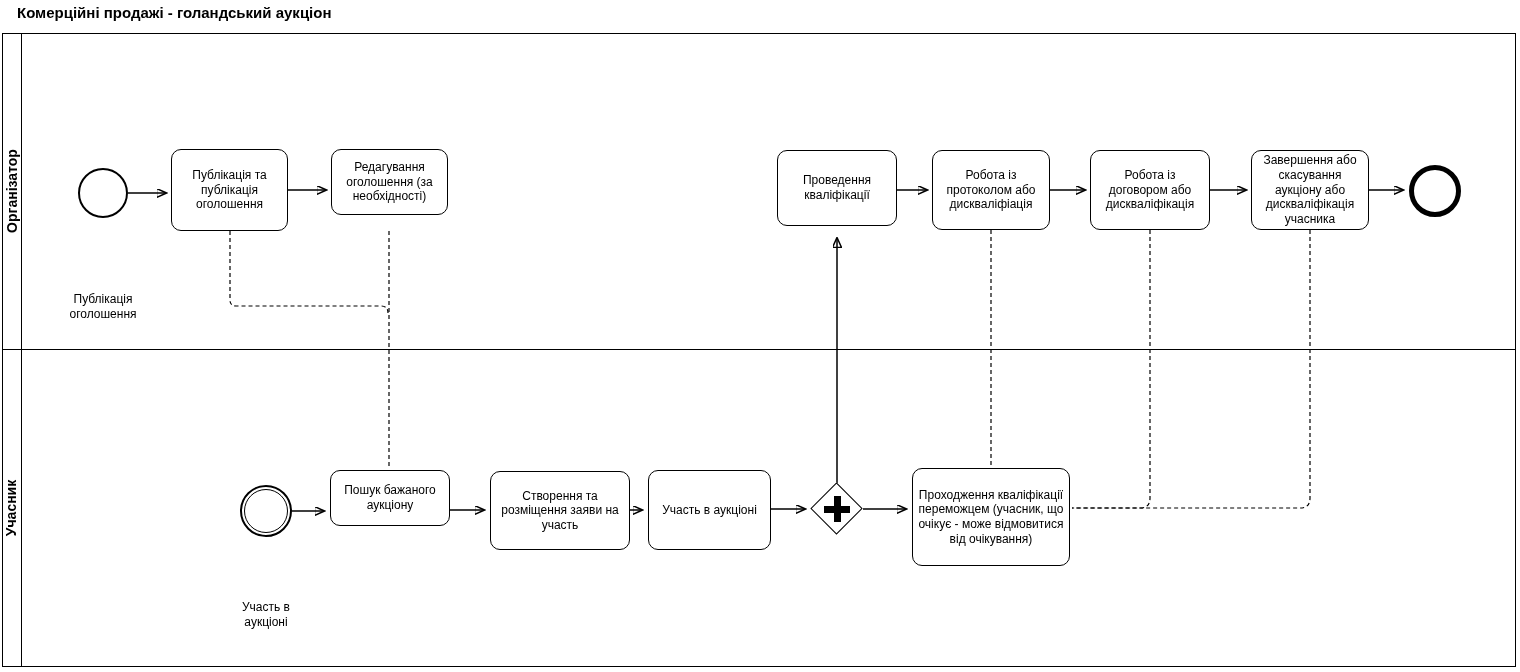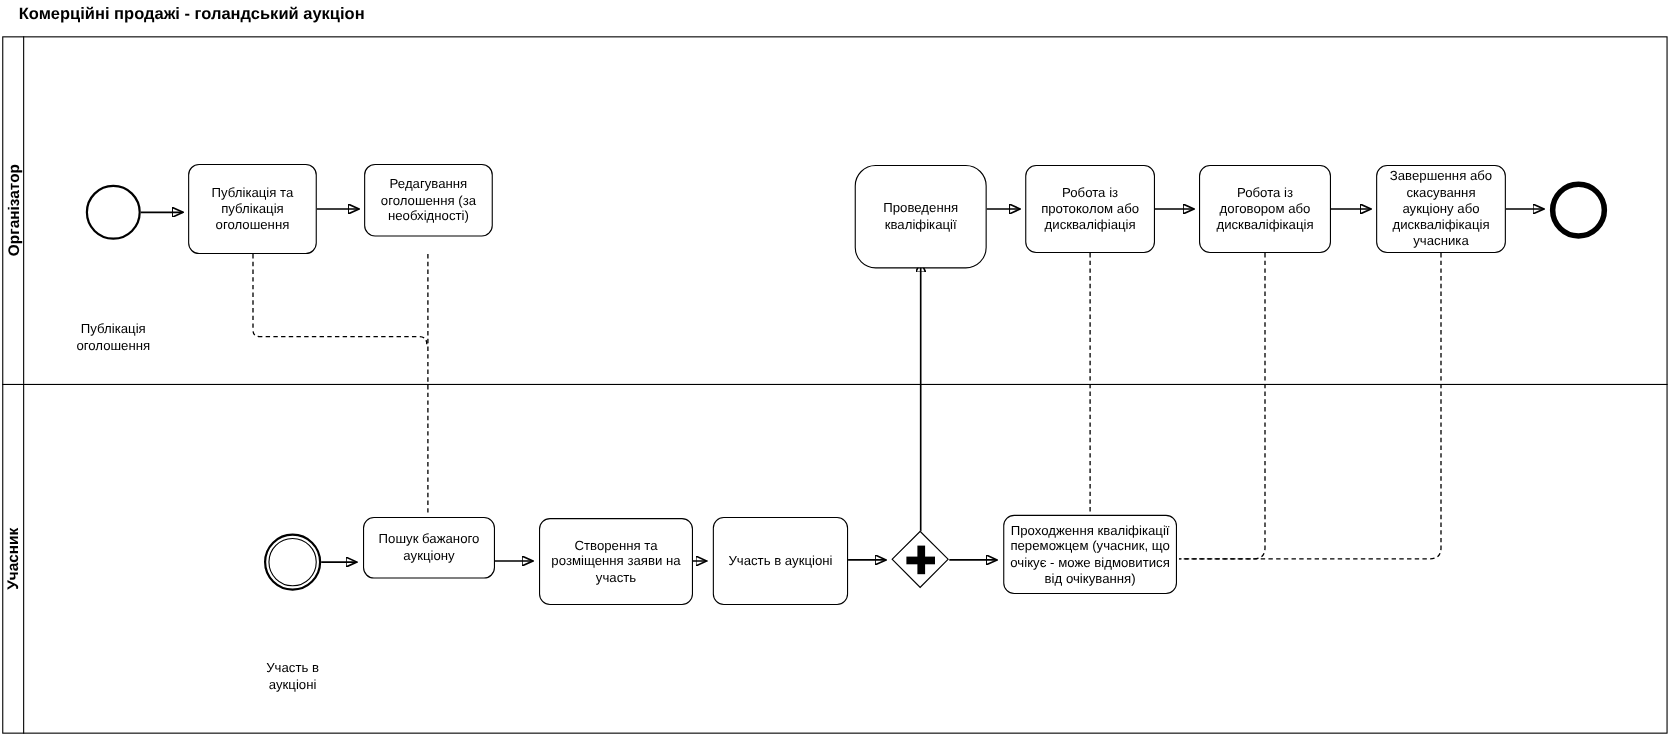--- a/index.html
+++ b/index.html
@@ -167,21 +167,21 @@
     <path class="msg" d="M991,230 V467"></path>
     <path class="msg" d="M1150,230 V498 Q1150,508 1140,508 H1072"></path>
     <path class="msg" d="M1310,230 V498 Q1310,508 1300,508 H1072"></path>
   </svg>
 
   <div class="event-circle event-start" style="left:78px; top:168px; width:50px; height:50px;"></div>
   <div class="event-label" style="left:58px; top:252px; width:90px;">Публікація оголошення</div>
 
   <div class="task" style="left:171px; top:149px; width:117px; height:82px;">Публікація та публікація оголошення</div>
   <div class="task" style="left:331px; top:149px; width:117px; height:66px;">Редагування оголошення (за необхідності)</div>
-  <div class="task" style="left:777px; top:150px; width:120px; height:94px;border-radius:19px;">Проведення кваліфікації</div>
+  <div class="task" style="left:777px; top:150px; width:120px; height:76px;">Проведення кваліфікації</div>
   <div class="task" style="left:932px; top:150px; width:118px; height:80px;">Робота із протоколом або дискваліфіація</div>
   <div class="task" style="left:1090px; top:150px; width:120px; height:80px;">Робота із договором або дискваліфікація</div>
   <div class="task" style="left:1251px; top:150px; width:118px; height:80px;">Завершення або скасування аукціону або дискваліфікація учасника</div>
 
   <div class="event-circle event-end" style="left:1409px; top:165px; width:52px; height:52px;"></div>
 
   <div class="event-circle event-start" style="left:240px; top:485px; width:52px; height:52px;">
     <div class="event-inner"></div>
   </div>
   <div class="event-label" style="left:233px; top:560px; width:66px;">Участь в аукціоні</div>
@@ -189,15 +189,15 @@
   <div class="task" style="left:330px; top:470px; width:120px; height:56px;">Пошук бажаного аукціону</div>
   <div class="task" style="left:490px; top:471px; width:140px; height:79px;">Створення та розміщення заяви на участь</div>
   <div class="task" style="left:648px; top:470px; width:123px; height:80px;">Участь в аукціоні</div>
 
   <div class="gateway">
     <div class="diamond"></div>
     <div class="plus-h"></div>
     <div class="plus-v"></div>
   </div>
 
-  <div class="task" style="left:912px; top:468px; width:158px; height:72px;">Проходження кваліфікації переможцем (учасник, що очікує - може відмовитися від очікування)</div>
+  <div class="task" style="left:912px; top:468px; width:158px; height:98px;">Проходження кваліфікації переможцем (учасник, що очікує - може відмовитися від очікування)</div>
 
 </div>
 
 </body></html>

